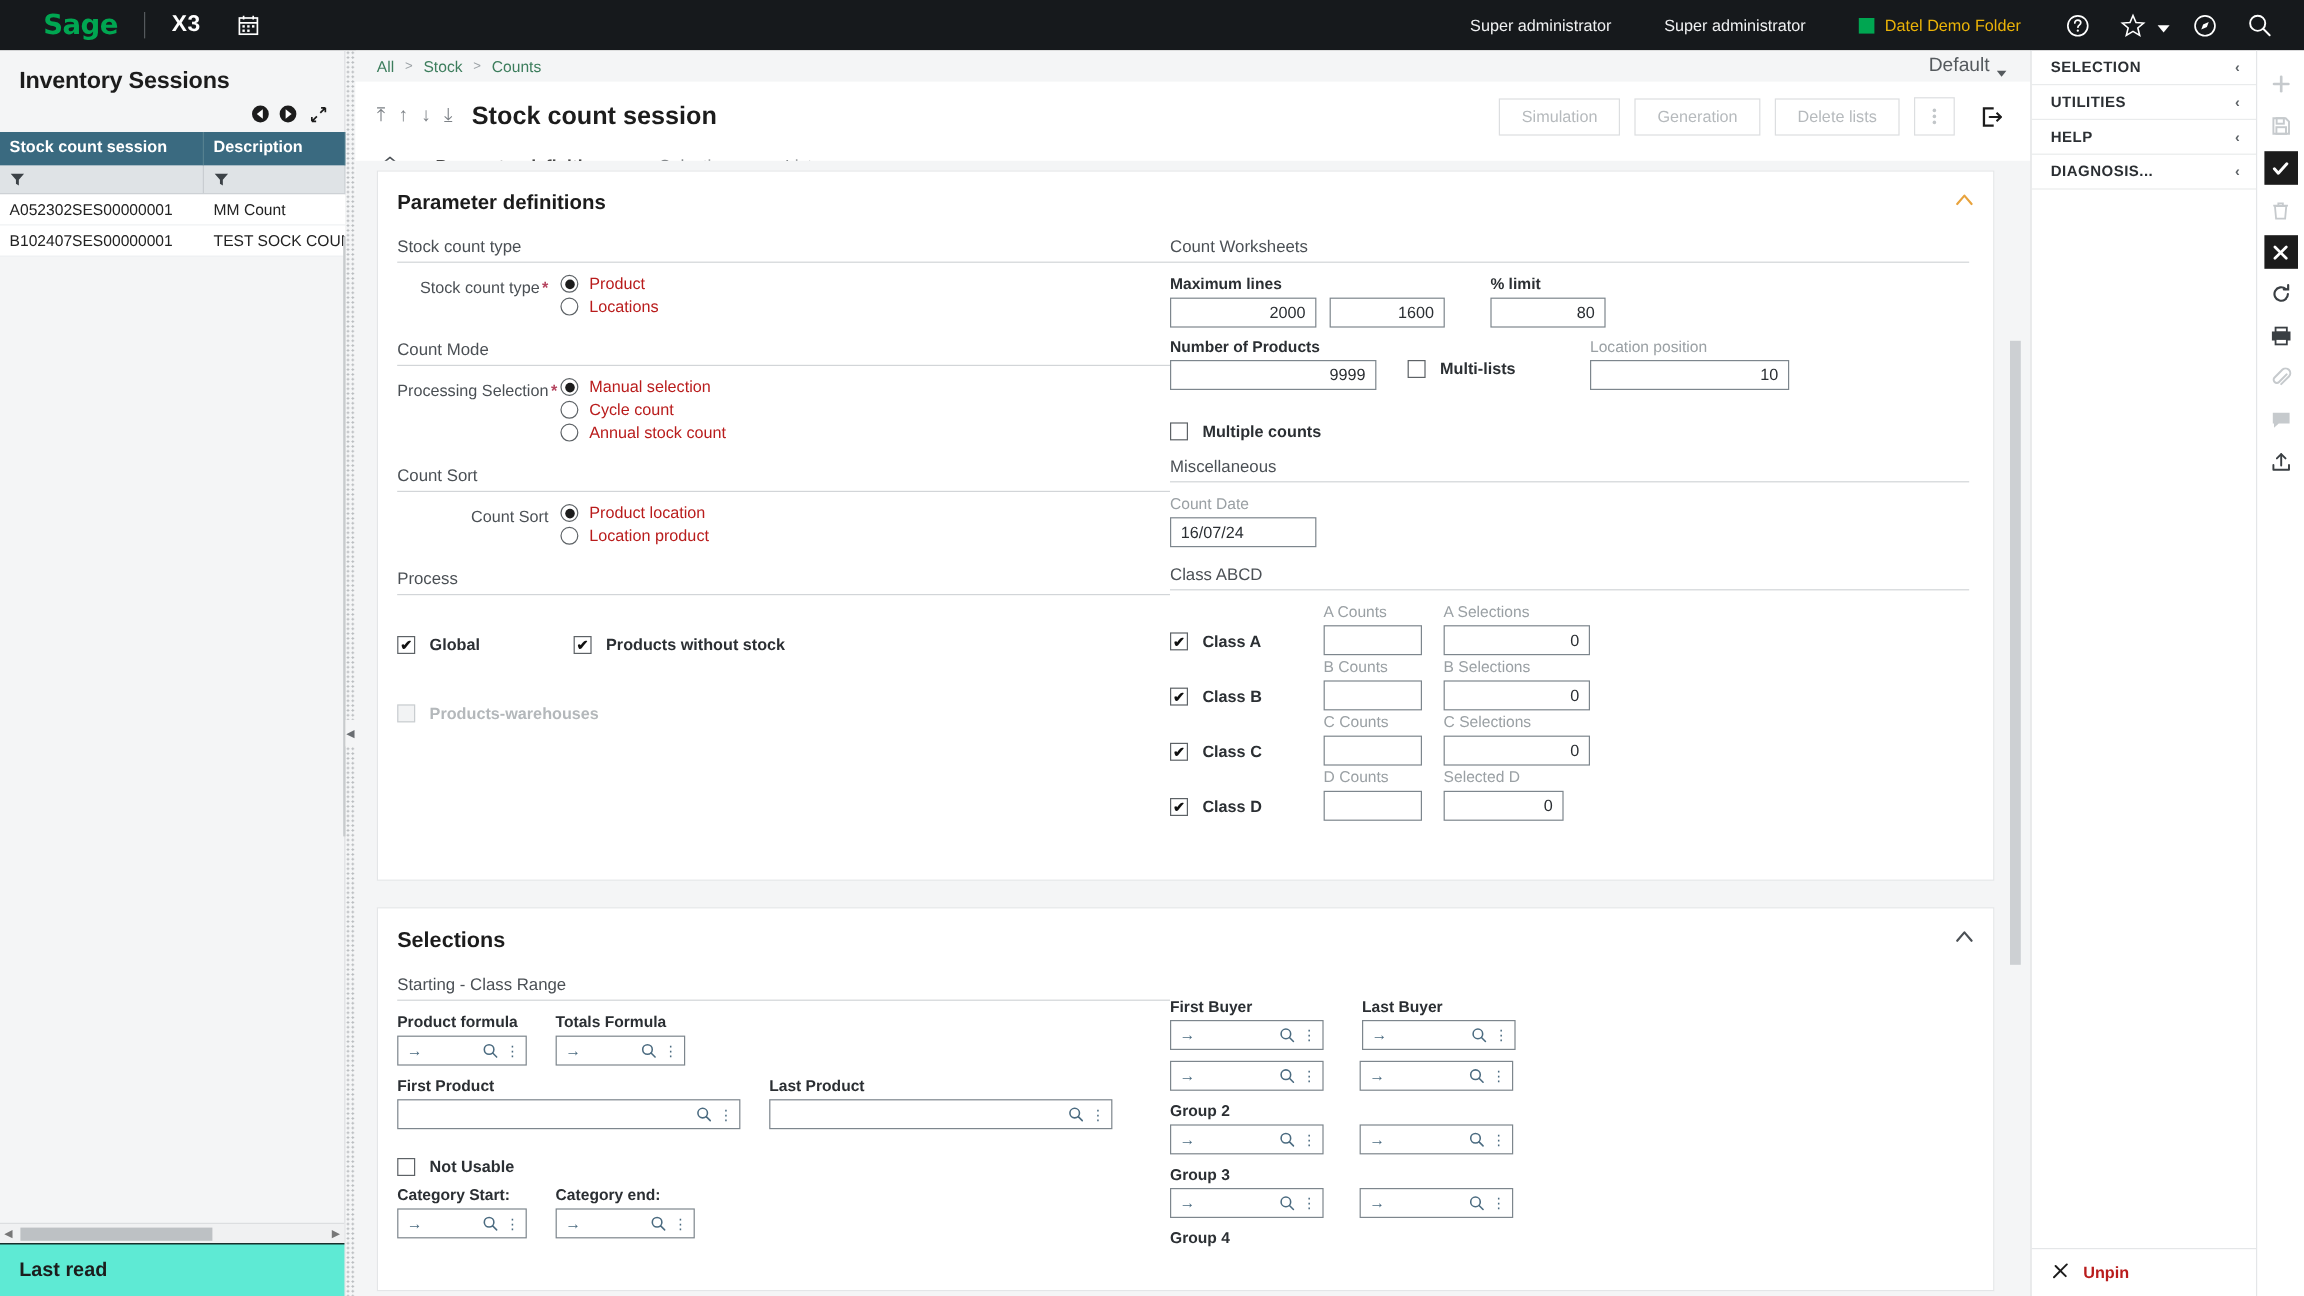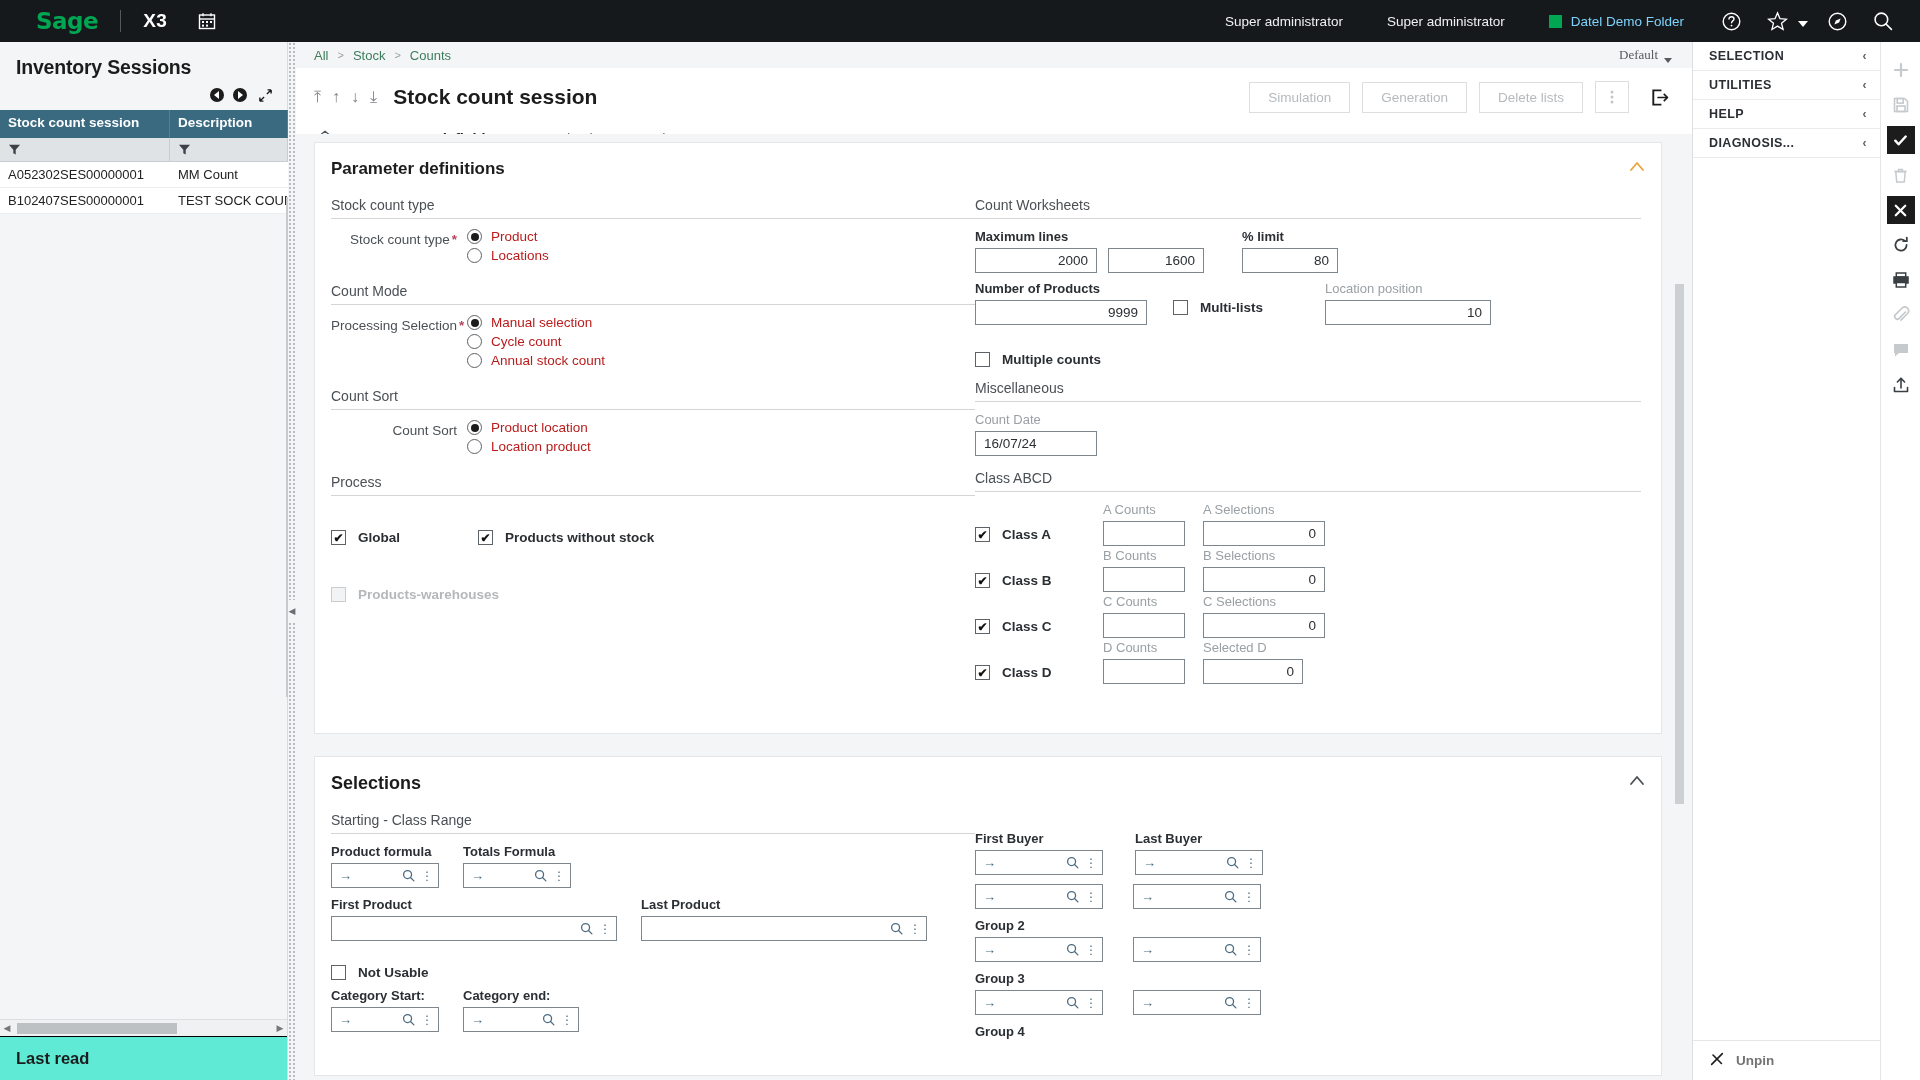--- a/index.html
+++ b/index.html
@@ -22,21 +22,21 @@
   }
   .logo-div { width: 1px; height: 22px; background: #55595d; margin: 0 22px; }
   .logo-x3 { font-size: 19px; font-weight: 700; letter-spacing: .5px; }
   .cal-icon { margin-left: 30px; display: flex; align-items: center; }
   .topbar-spacer { flex: 1; }
   .tb-user {
     font-size: 13.5px; color: #f0f1f2; margin-right: 44px; white-space: nowrap;
   }
   .tb-folder {
     display: flex; align-items: center; gap: 9px; font-size: 13.5px;
-    color: #7dd3fc; margin-right: 32px; white-space: nowrap;
+    color: #eab308; margin-right: 32px; white-space: nowrap;
   }
   .folder-dot { width: 13px; height: 13px; background: #00a651; display: block; }
   .tb-icon {
     width: 30px; height: 30px; display: flex; align-items: center;
     justify-content: center; margin-right: 16px; cursor: pointer;
   }
   .tb-caret {
     width: 0; height: 0; border-left: 5px solid transparent;
     border-right: 5px solid transparent; border-top: 6px solid #fff;
     margin-right: 14px; margin-left: -10px; margin-top: 5px;
@@ -122,21 +122,21 @@
     background: #f4f5f6; overflow: hidden;
   }
   .crumbbar {
     height: 26px; background: #f4f5f6; display: flex; align-items: center;
     padding-left: 18px; font-size: 13px; position: relative;
   }
   .crumb { color: #3c7d5c; cursor: pointer; }
   .crumb-sep { color: #9aa0a4; margin: 0 9px; font-size: 11px; }
   .crumb-default {
     position: absolute; right: 20px; color: #555a5e;
-    display: flex; align-items: flex-end; gap: 6px; font-size: 13px; font-family: Liberation Serif, serif;
+    display: flex; align-items: flex-end; gap: 6px; font-size: 16px;
   }
   .crumb-default .cd-caret {
     width: 0; height: 0; border-left: 4px solid transparent;
     border-right: 4px solid transparent; border-top: 5px solid #555a5e;
   }
   .pagehead {
     background: #ffffff; padding: 12px 0 0 0; position: relative;
     border-bottom: 1px solid #e3e5e7;
   }
   .ph-row {
@@ -267,21 +267,21 @@
     height: 29px; display: flex; align-items: center; justify-content: space-between;
     padding: 0 13px 0 16px; font-size: 12.5px; font-weight: 700;
     color: #2b2f33; letter-spacing: .4px; border-bottom: 1px solid #e9ebec;
     cursor: pointer;
   }
   .rp-chev { color: #5d6266; font-size: 12px; }
   .rp-unpin {
     position: absolute; bottom: 0; left: 0; width: 100%; height: 40px;
     border-top: 1px solid #e4e6e8; display: flex; align-items: center;
     gap: 11px; padding-left: 16px; font-size: 13.5px; font-weight: 700;
-    color: #737373; cursor: pointer;
+    color: #b91c1c; cursor: pointer;
   }
 
   
   .rail {
     position: absolute; top: 42px; right: 0; width: 40px; bottom: 0;
     background: #fff; border-left: 1px solid #e4e6e8;
     display: flex; flex-direction: column; align-items: center;
     padding-top: 14px; gap: 7px;
   }
   .rail-btn {

